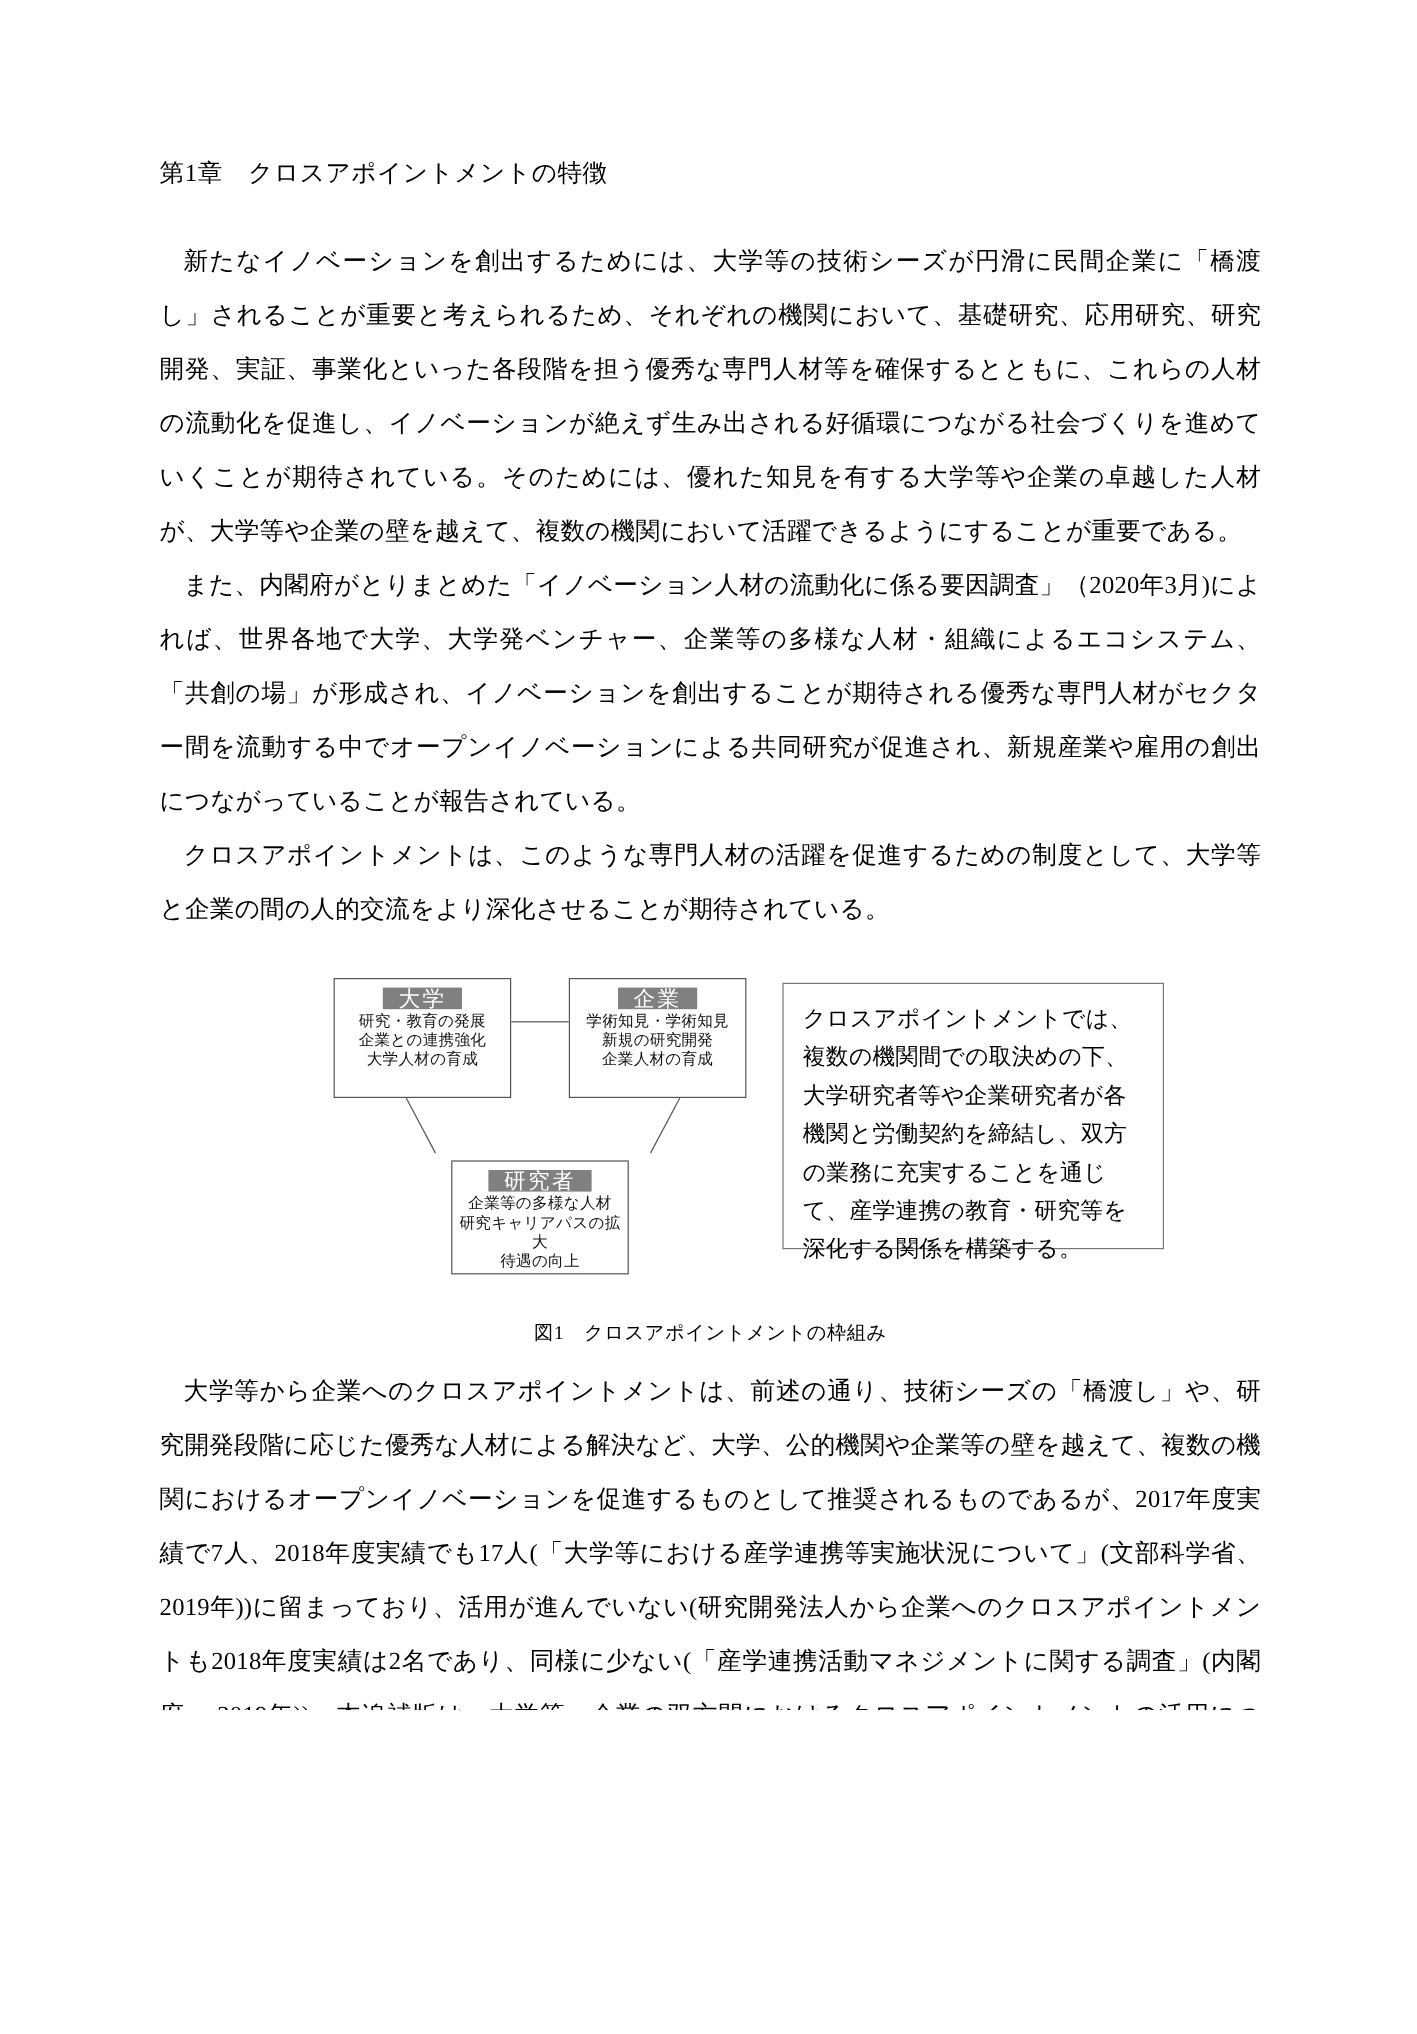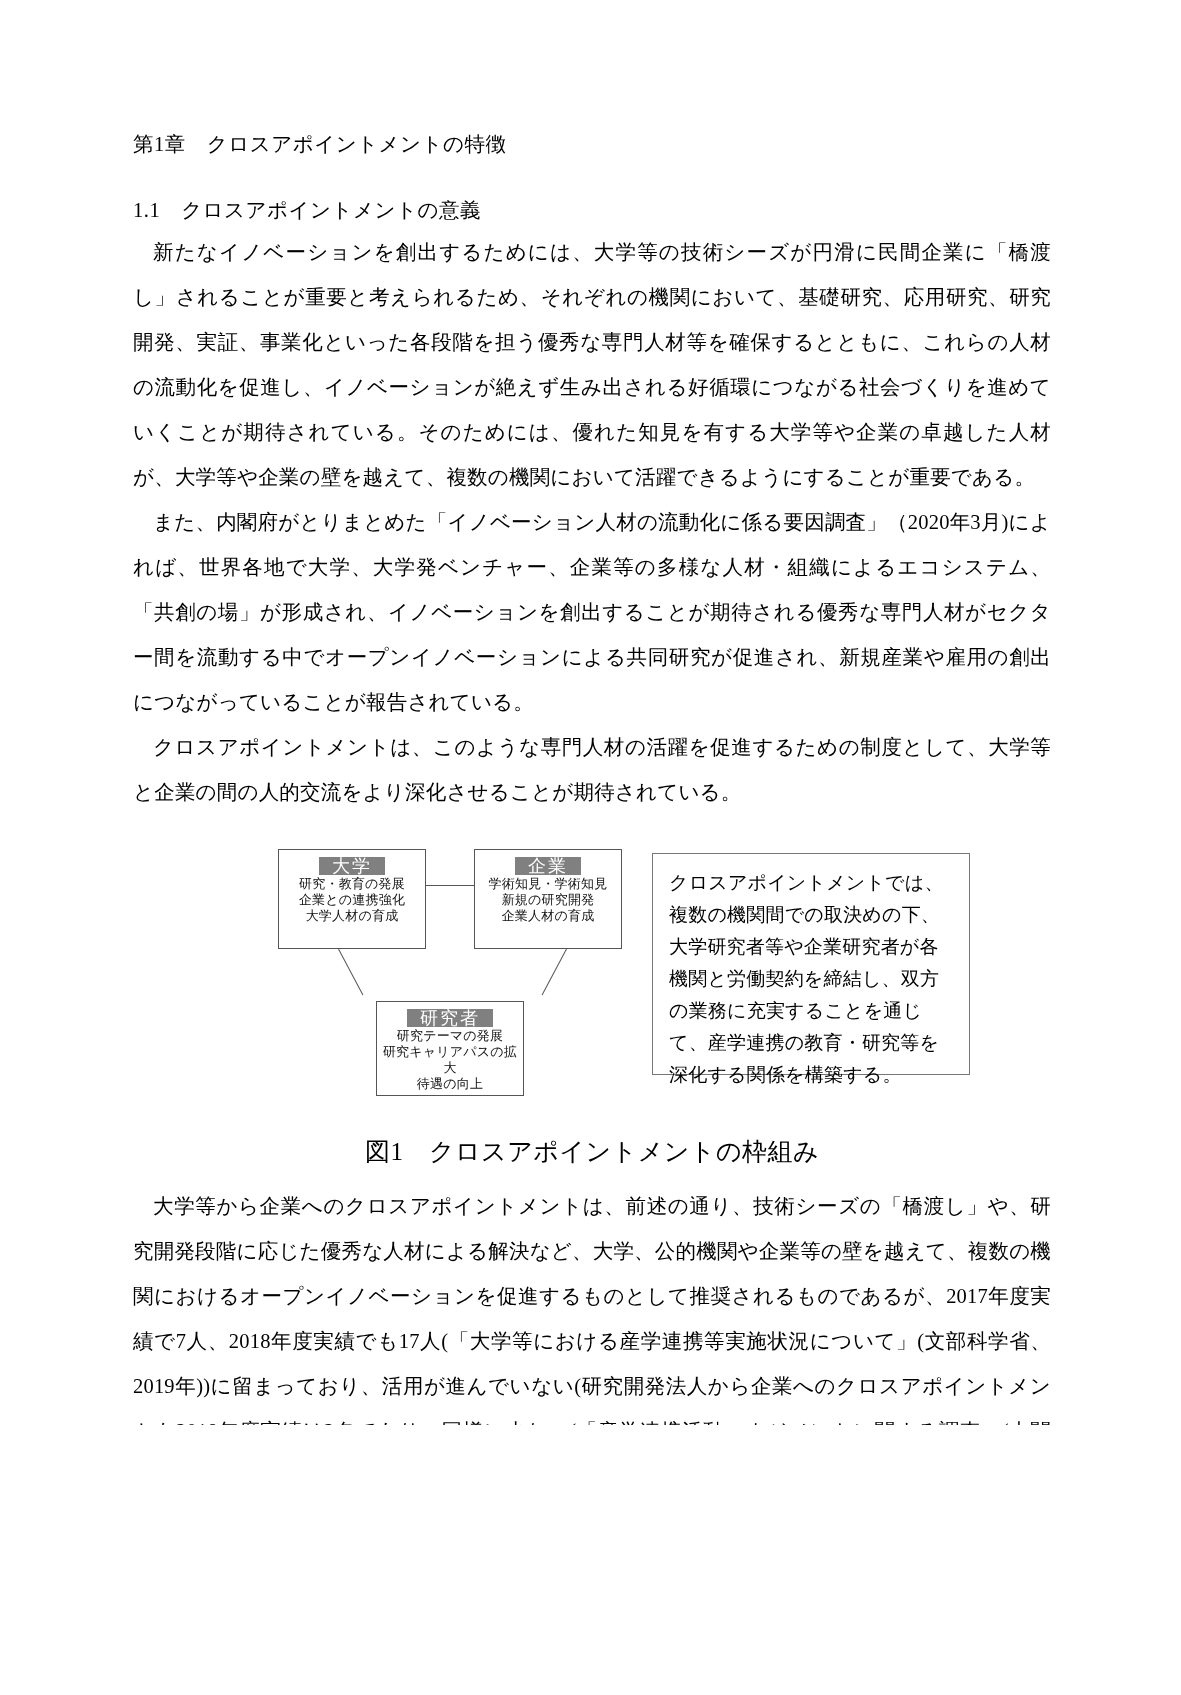--- a/index.html
+++ b/index.html
@@ -115,35 +115,34 @@
     border: 1px solid #777;
     box-sizing: border-box;
     padding: 14px 14px 0 16px;
     font-family: Liberation Mono, monospace;
     font-size: 19px;
     line-height: 32px;
     letter-spacing: 0.2px;
   }
   .figure-caption {
     text-align: center;
-    font-size: 25px;
+    font-size: 16px;
     margin-top: 26px;
     letter-spacing: 0.5px;
   }
   .gap-a { height: 16px; }
 </style>
 </head>
 <body>
 
 <div class="page">
   <div class="content">
 
     <div class="chapter-title">第1章　クロスアポイントメントの特徴</div>
 
-    <div class="section-heading">1.1　クロスアポイントメントの意義</div>
 
     <p class="body-text">新たなイノベーションを創出するためには、大学等の技術シーズが円滑に民間企業に「橋渡し」されることが重要と考えられるため、それぞれの機関において、基礎研究、応用研究、研究開発、実証、事業化といった各段階を担う優秀な専門人材等を確保するとともに、これらの人材の流動化を促進し、イノベーションが絶えず生み出される好循環につながる社会づくりを進めていくことが期待されている。そのためには、優れた知見を有する大学等や企業の卓越した人材が、大学等や企業の壁を越えて、複数の機関において活躍できるようにすることが重要である。</p>
     <p class="body-text">また、内閣府がとりまとめた「イノベーション人材の流動化に係る要因調査」（2020年3月)によれば、世界各地で大学、大学発ベンチャー、企業等の多様な人材・組織によるエコシステム、「共創の場」が形成され、イノベーションを創出することが期待される優秀な専門人材がセクター間を流動する中でオープンイノベーションによる共同研究が促進され、新規産業や雇用の創出につながっていることが報告されている。</p>
     <p class="body-text">クロスアポイントメントは、このような専門人材の活躍を促進するための制度として、大学等と企業の間の人的交流をより深化させることが期待されている。</p>
 
     <div class="figure-block">
       <div class="figure-inner">
 
         <div class="diagram">
           <div class="connector conn-h"></div>
@@ -164,21 +163,21 @@
             <div class="lines">
               <div>学術知見・学術知見</div>
               <div>新規の研究開発</div>
               <div>企業人材の育成</div>
             </div>
           </div>
 
           <div class="node node-res">
             <div class="cap">研究者</div>
             <div class="lines">
-              <div>研究テーマの発展</div>
+              <div>企業等の多様な人材</div>
               <div>研究キャリアパスの拡大</div>
               <div>待遇の向上</div>
             </div>
           </div>
         </div>
 
         <div class="desc-box">クロスアポイントメントでは、複数の機関間での取決めの下、大学研究者等や企業研究者が各機関と労働契約を締結し、双方の業務に充実することを通じて、産学連携の教育・研究等を深化する関係を構築する。</div>
       </div>
     </div>
 

